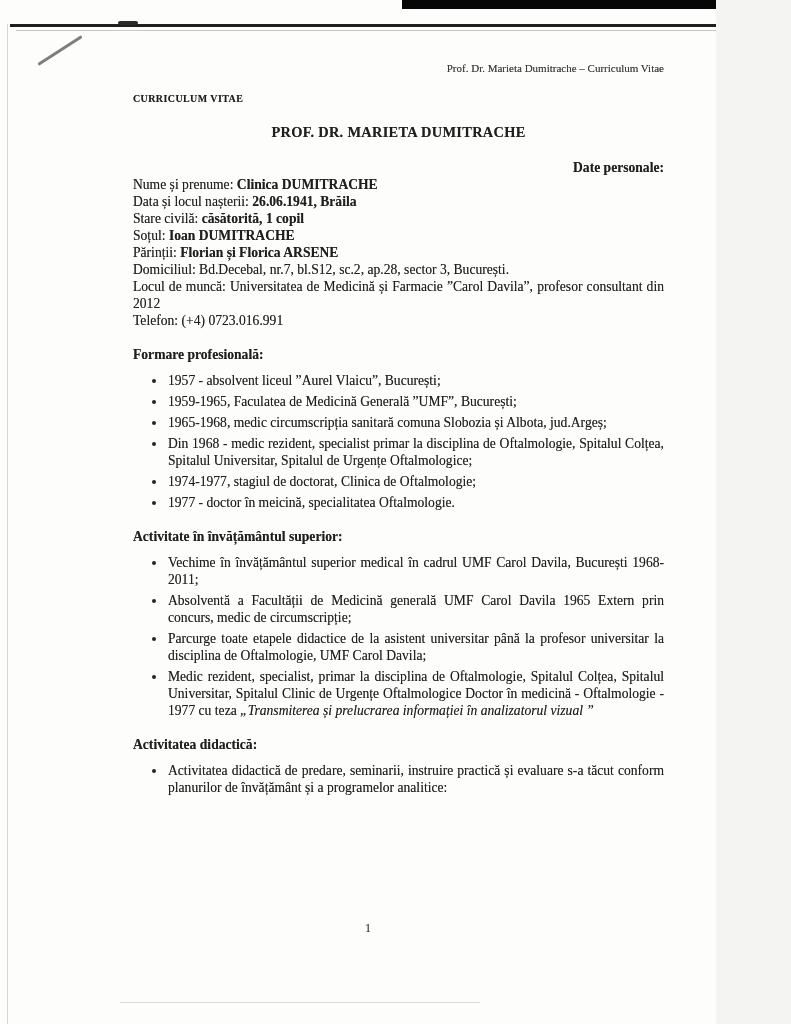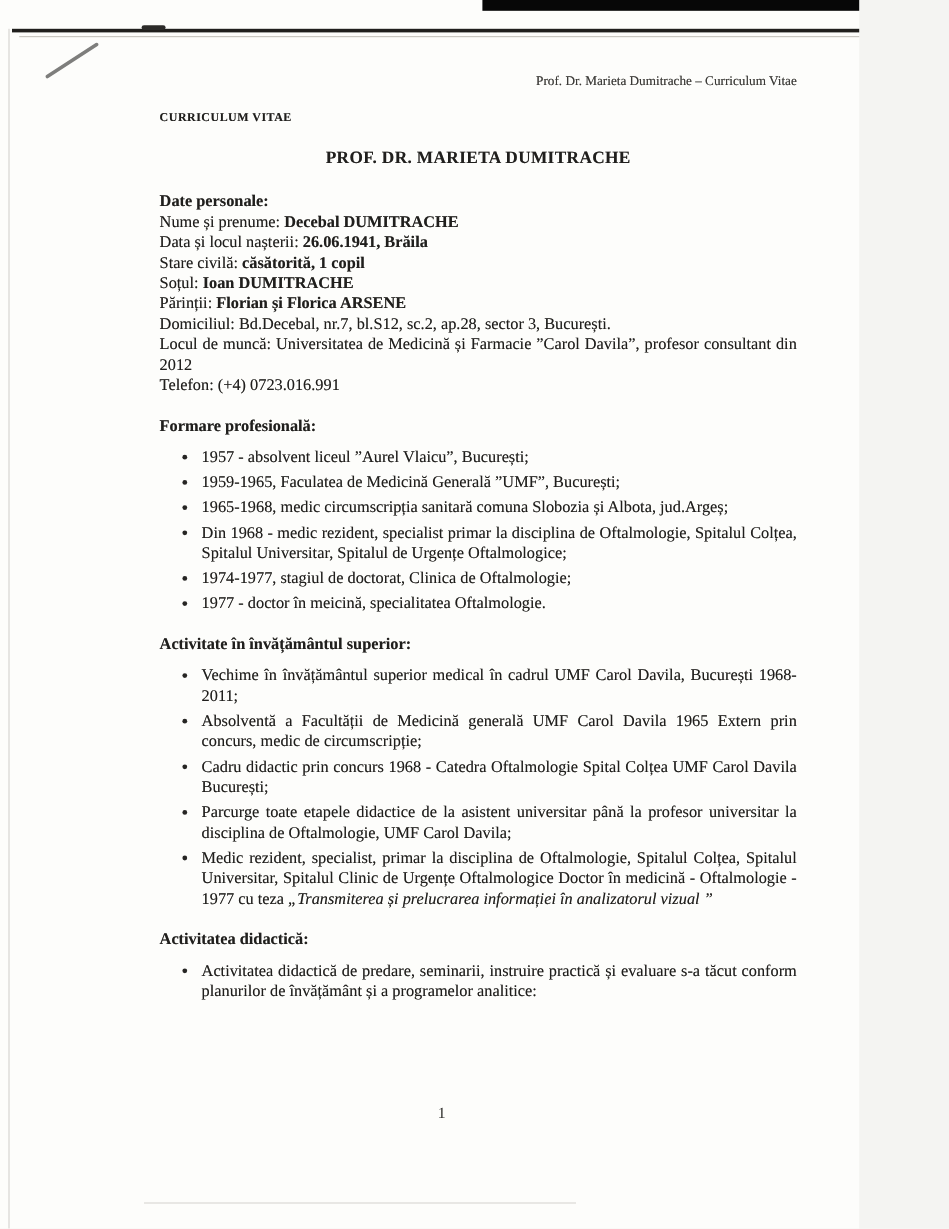--- a/index.html
+++ b/index.html
@@ -73,21 +73,21 @@
     letter-spacing: 0.4px;
   }
   .name-title {
     margin-top: 17px;
     text-align: center;
     font-weight: bold;
     font-size: 14.4px;
     letter-spacing: 0.3px;
   }
   .personal { margin-top: 18px; }
-  .personal-heading { font-weight: bold; }
+  .personal-heading { font-weight: bold; text-align: right; }
   .personal-line { text-align: justify; }
   .personal-line .val-bold { font-weight: bold; }
   .section { margin-top: 17px; }
   .section-heading { font-weight: bold; }
   ul.bullet-list {
     list-style: none;
     margin: 9px 0 0 0; padding: 0;
   }
   li.bullet-item {
     position: relative;
@@ -144,21 +144,21 @@
 
     <div class="header-right">Prof. Dr. Marieta Dumitrache – Curriculum Vitae</div>
 
     <div class="doc-title">CURRICULUM VITAE</div>
 
     <div class="name-title">PROF. DR. MARIETA DUMITRACHE</div>
 
     <div class="personal">
       <div class="personal-heading">Date personale:</div>
       <div>
-          <div class="personal-line"><span class="lab">Nume și prenume: </span><span class="val-bold">Decebal DUMITRACHE</span></div>
+          <div class="personal-line"><span class="lab">Nume și prenume: </span><span class="val-bold">Clinica DUMITRACHE</span></div>
           <div class="personal-line"><span class="lab">Data și locul nașterii: </span><span class="val-bold">26.06.1941, Brăila</span></div>
           <div class="personal-line"><span class="lab">Stare civilă: </span><span class="val-bold">căsătorită, 1 copil</span></div>
           <div class="personal-line"><span class="lab">Soțul: </span><span class="val-bold">Ioan DUMITRACHE</span></div>
           <div class="personal-line"><span class="lab">Părinții: </span><span class="val-bold">Florian și Florica ARSENE</span></div>
           <div class="personal-line"><span class="lab">Domiciliul: </span><span class="val">Bd.Decebal, nr.7, bl.S12, sc.2, ap.28, sector 3, București.</span></div>
           <div class="personal-line"><span class="lab">Locul de muncă: </span><span class="val">Universitatea de Medicină și Farmacie ”Carol Davila”, profesor consultant din 2012</span></div>
           <div class="personal-line"><span class="lab">Telefon: </span><span class="val">(+4) 0723.016.991</span></div>
         </div>
     </div>
 
@@ -172,21 +172,20 @@
             <li class="bullet-item"><span class="bullet-text">Din 1968 - medic rezident, specialist primar la disciplina de Oftalmologie, Spitalul Colțea, Spitalul Universitar, Spitalul de Urgențe Oftalmologice;</span></li>
             <li class="bullet-item"><span class="bullet-text">1974-1977, stagiul de doctorat, Clinica de Oftalmologie;</span></li>
             <li class="bullet-item"><span class="bullet-text">1977 - doctor în meicină, specialitatea Oftalmologie.</span></li>
           </ul>
         </div>
         <div class="section">
           <div class="section-heading">Activitate în învățământul superior:</div>
           <ul class="bullet-list">
             <li class="bullet-item"><span class="bullet-text">Vechime în învățământul superior medical în cadrul UMF Carol Davila, București 1968-2011;</span></li>
             <li class="bullet-item"><span class="bullet-text">Absolventă a Facultății de Medicină generală UMF Carol Davila 1965 Extern prin concurs, medic de circumscripție;</span></li>
-            <li class="bullet-item"><span class="bullet-text">Cadru didactic prin concurs 1968 - Catedra Oftalmologie Spital Colțea UMF Carol Davila București;</span></li>
             <li class="bullet-item"><span class="bullet-text">Parcurge toate etapele didactice de la asistent universitar până la profesor universitar la disciplina de Oftalmologie, UMF Carol Davila;</span></li>
             <li class="bullet-item"><span class="bullet-text">Medic rezident, specialist, primar la disciplina de Oftalmologie, Spitalul Colțea, Spitalul Universitar, Spitalul Clinic de Urgențe Oftalmologice Doctor în medicină - Oftalmologie - 1977 cu teza </span><span class="thesis-italic">„Transmiterea și prelucrarea informației în analizatorul vizual ”</span></li>
           </ul>
         </div>
         <div class="section">
           <div class="section-heading">Activitatea didactică:</div>
           <ul class="bullet-list">
             <li class="bullet-item"><span class="bullet-text">Activitatea didactică de predare, seminarii, instruire practică și evaluare s-a tăcut conform planurilor de învățământ și a programelor analitice:</span></li>
           </ul>
         </div>

